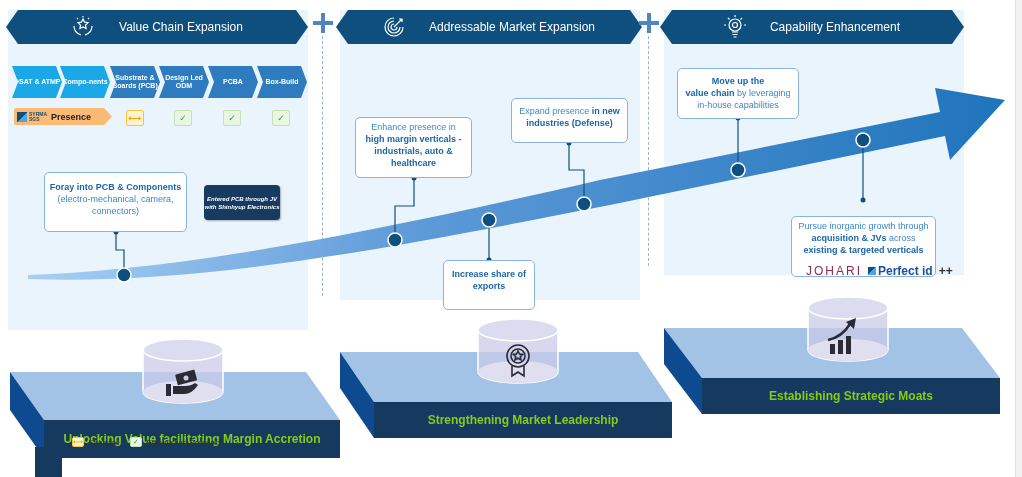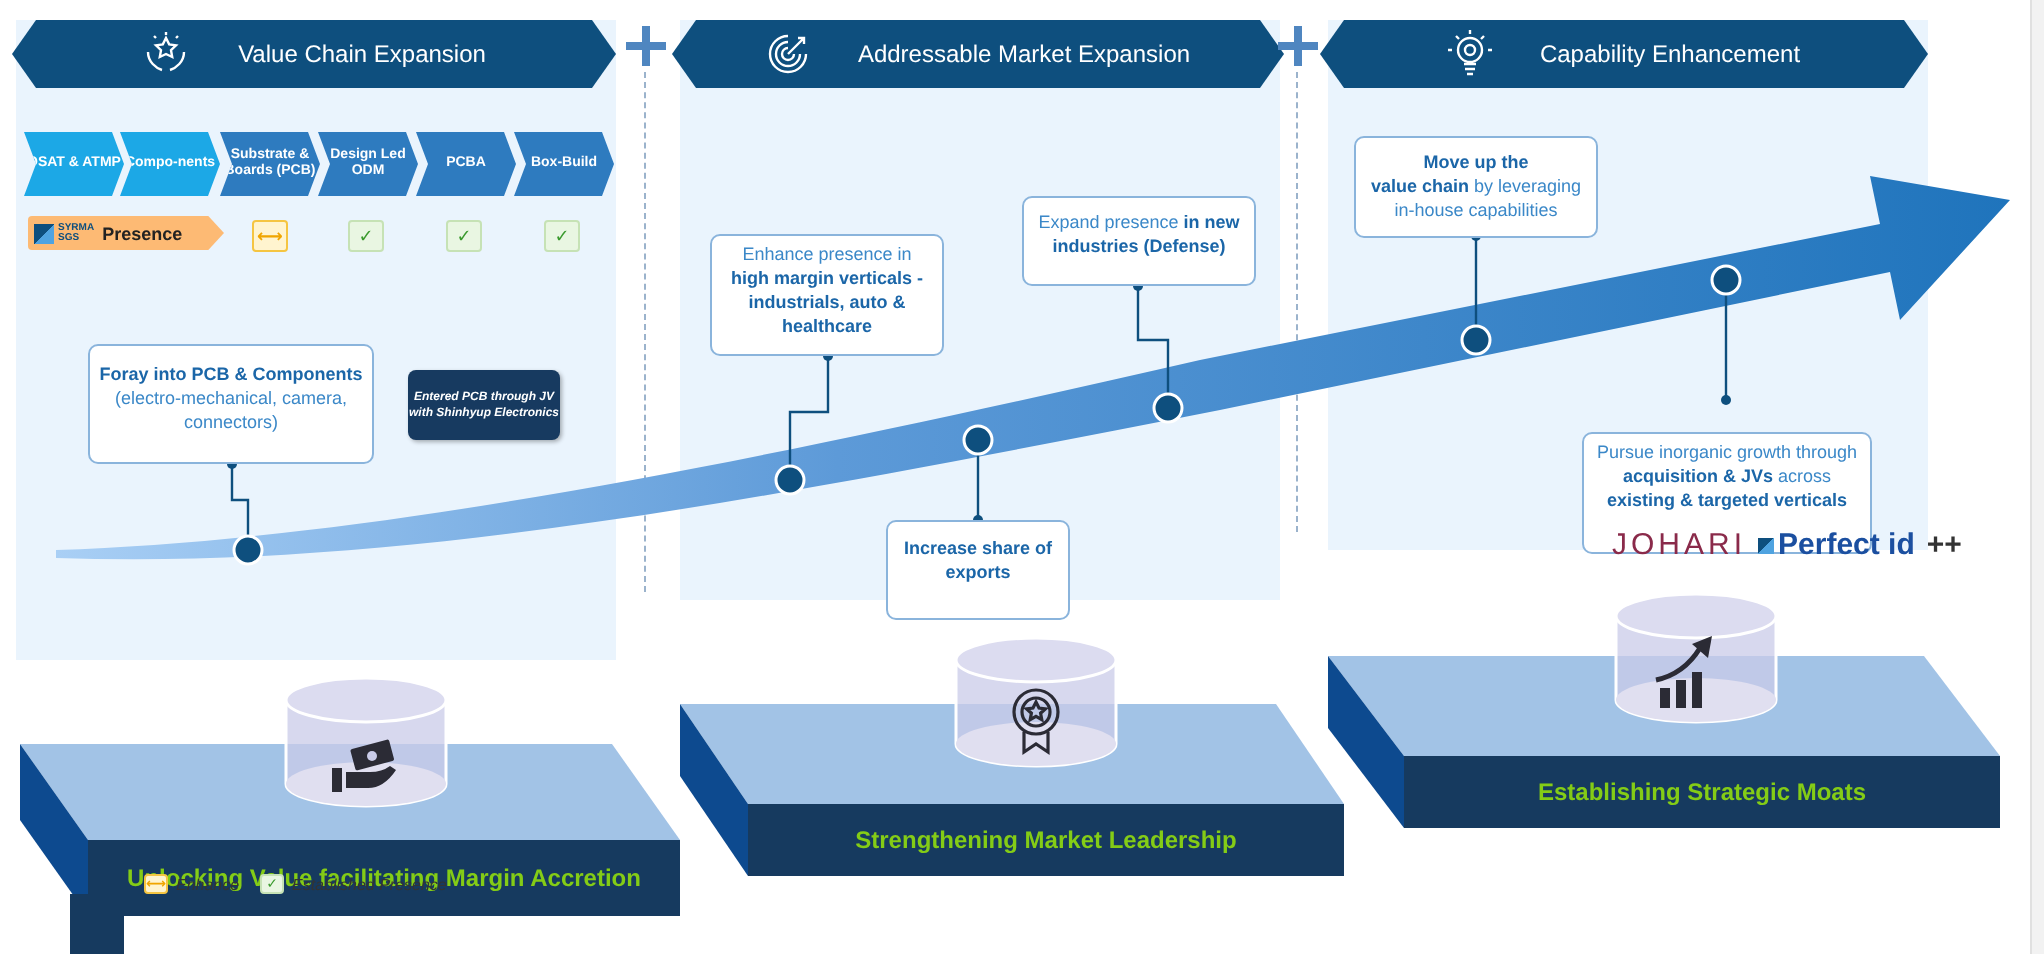--- a/index.html
+++ b/index.html
@@ -24,21 +24,21 @@
   .badge{position:absolute;top:110px;width:16px;height:14px;border-radius:2px;display:flex;align-items:center;justify-content:center;font-size:9px;font-weight:bold;}
   .badge.entered{background:#fff4cf;border:1px solid #f5c542;color:#f0a500;}
   .badge.est{background:#e9f6e2;border:1px solid #c6e2b5;color:#3a9a2d;}
   .callout{position:absolute;background:#fff;border:1px solid #8ab4dc;border-radius:5px;font-size:9px;color:#3b88c8;text-align:center;line-height:12px;padding:3px 4px;box-sizing:border-box;}
   .callout b{color:#1b66a8;}
   .dark-note{position:absolute;left:204px;top:185px;width:76px;height:35px;background:#173a60;color:#fff;font-style:italic;font-weight:bold;font-size:6px;border-radius:4px;display:flex;align-items:center;justify-content:center;text-align:center;line-height:8px;box-shadow:1px 1px 2px rgba(0,0,0,.3);}
   .base-title{position:absolute;background:#163a5f;color:#84cc16;font-weight:bold;font-size:12px;display:flex;align-items:center;justify-content:center;}
   .legend{position:absolute;top:437px;display:flex;align-items:center;gap:4px;font-size:8px;font-style:italic;color:#333;}
   .legend .sw{width:10px;height:8px;border-radius:2px;display:flex;align-items:center;justify-content:center;font-size:7px;font-style:normal;font-weight:bold;}
   .scrollbar{position:absolute;right:0;top:0;width:6px;height:477px;background:#f2f2f2;border-left:1px solid #e0e0e0;}
-  .logos{position:absolute;left:806px;top:264px;display:flex;align-items:center;gap:6px;font-size:15px;font-weight:bold;}
+  .logos{position:absolute;left:806px;top:264px;display:flex;align-items:center;gap:6px;font-size:12px;font-weight:bold;}
 </style>
 </head>
 <body>
 
 <div class="panel" style="left:8px;width:300px;height:320px;"></div>
 <div class="panel" style="left:340px;width:300px;height:290px;"></div>
 <div class="panel" style="left:664px;width:300px;height:265px;"></div>
 
 <div class="vdash" style="left:322px;height:260px;"></div>
 <div class="vdash" style="left:648px;height:230px;"></div>

